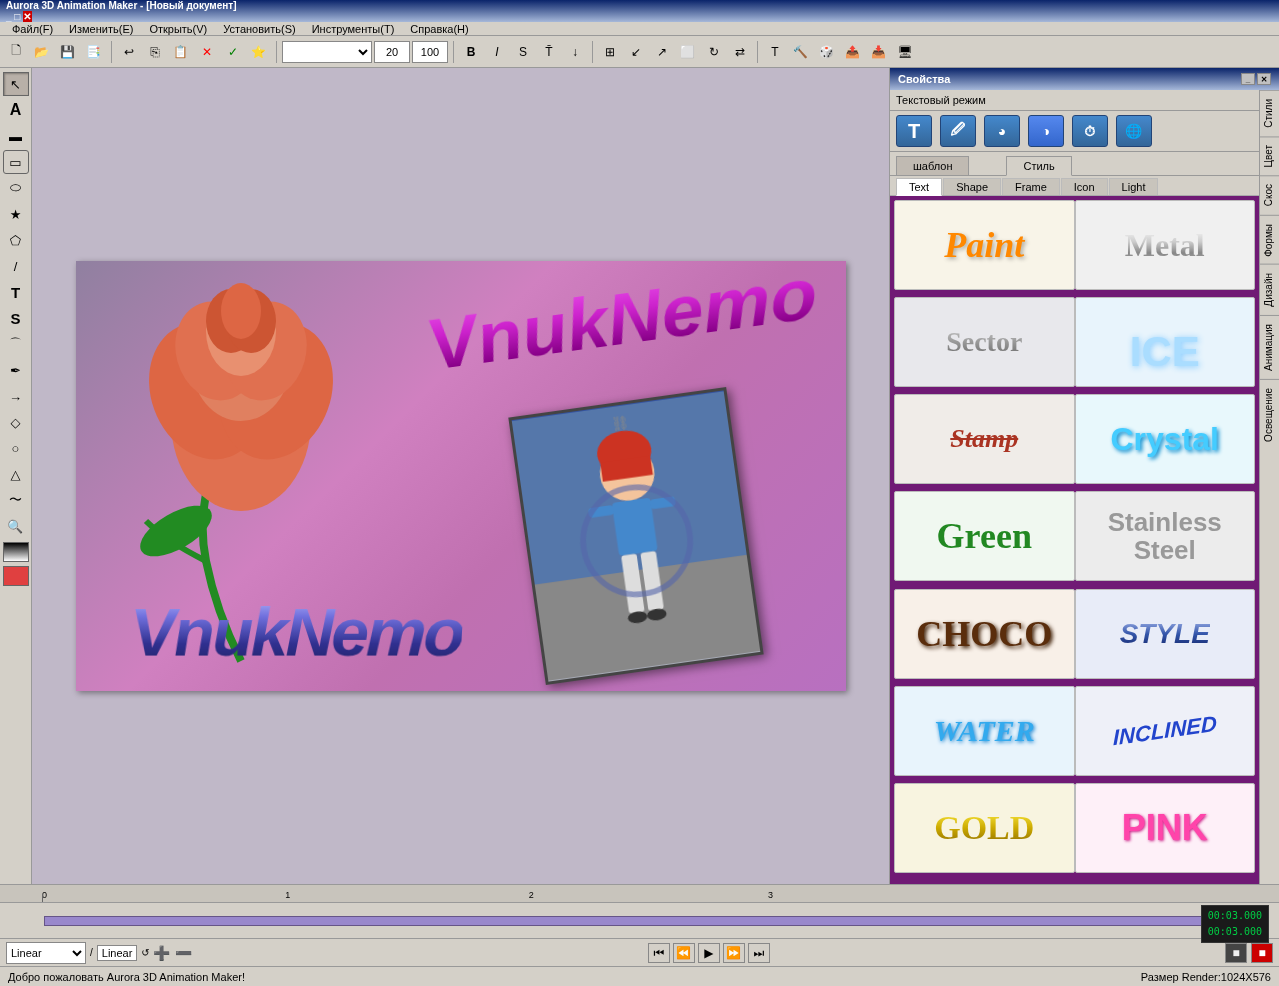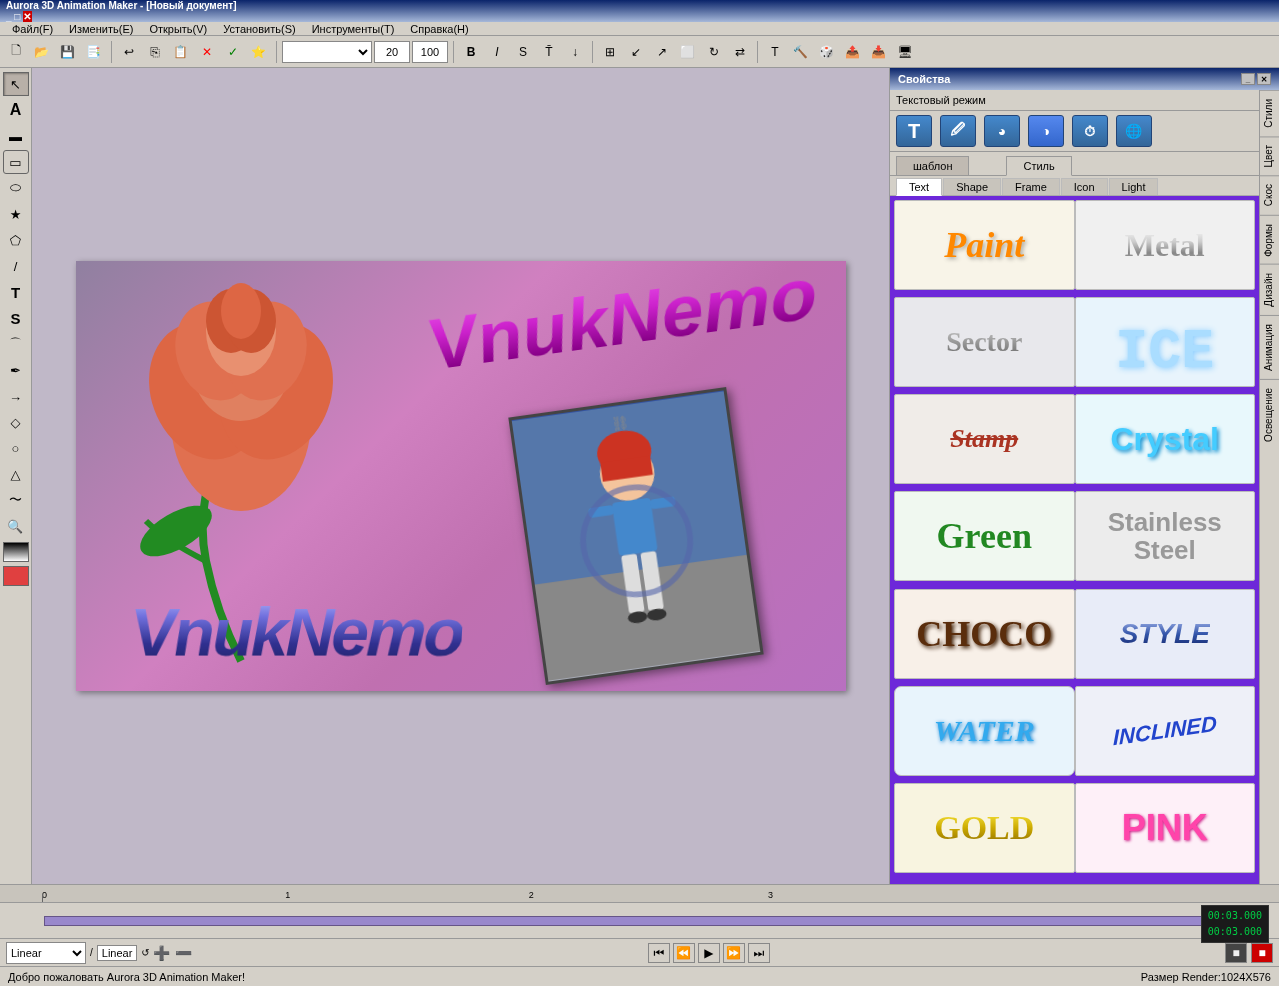--- a/index.html
+++ b/index.html
@@ -98,21 +98,21 @@
       display: flex; border-bottom: 1px solid #aaa; background: #d4d0c8; padding: 2px 6px 0;
     }
     .style-tab {
       padding: 2px 12px; border: 1px solid #bbb; border-bottom: none; cursor: pointer;
       background: #c8c4bc; font-size: 11px; margin-right: 1px;
     }
     .style-tab.active { background: white; border-bottom: 1px solid white; margin-bottom: -1px; }
 
     
     #style-grid {
-      flex: 1; overflow-y: auto; padding: 4px; background: #6d28d9;
+      flex: 1; overflow-y: auto; padding: 4px; background: #701a75;
       display: grid; grid-template-columns: 1fr 1fr; gap: 0;
     }
     .style-item {
       height: 90px; background: #f0f0f0; border: 1px solid #bbb; cursor: pointer;
       display: flex; align-items: center; justify-content: center; overflow: hidden;
       border-radius: 2px;
     }
 
     
     #timeline-area {
@@ -138,21 +138,21 @@
     .play-btn { width: 22px; height: 20px; background: #d4d0c8; border: 1px solid #888; display: flex; align-items: center; justify-content: center; cursor: pointer; font-size: 12px; }
 
     
     #status-bar {
       height: 20px; background: #d4d0c8; border-top: 1px solid #999; display: flex; align-items: center;
       padding: 0 8px; justify-content: space-between; font-size: 11px;
     }
 
     
     .paint-text { font-size: 36px; font-weight: 900; font-style: italic; color: #ff8800; font-family: Arial Black; text-shadow: 2px 2px 4px rgba(0,0,0,0.3); }
-    .ice-text { font-size: 55px; font-weight: 900; color: #aaddff; font-family: Liberation Mono, monospace; text-shadow: 1px 1px 6px #88ccff; margin-top: 20px; }
+    .ice-text { font-size: 42px; font-weight: 900; color: #aaddff; font-family: Liberation Sans, sans-serif; text-shadow: 1px 1px 6px #88ccff; margin-top: 20px; }
     .crystal-text { font-size: 32px; font-weight: 900; color: #44ccff; font-family: Arial; text-shadow: 2px 2px 4px #0088cc; }
     .green-text { font-size: 36px; font-weight: 900; color: #228822; font-family: Arial Black; }
     .steel-text { font-size: 26px; font-weight: 900; color: #999; font-family: Arial; line-height: 1.1; text-align: center; }
     .choco-text { font-size: 36px; font-weight: 900; color: #5a2d0c; font-family: Arial Black; text-shadow: 2px 2px 4px #3a1a00; }
 
     #props-content { display: flex; flex: 1; overflow: hidden; }
     #props-main { flex: 1; display: flex; flex-direction: column; overflow: hidden; }
     #props-side { width: 20px; background: #d4d0c8; border-left: 1px solid #999; display: flex; flex-direction: column; }
     .props-side-tab { writing-mode: vertical-rl; transform: rotate(180deg); font-size: 10px; padding: 8px 3px; cursor: pointer; border-bottom: 1px solid #999; text-align: center; }
   </style>
@@ -383,21 +383,21 @@
           </div>
 
           <div class="style-item" style="background:#f8f0e8;">
             <span class="choco-text">CHOCO</span>
           </div>
 
           <div class="style-item" style="background:#e8ecf8;">
             <span style="font-size:28px;font-weight:900;font-style:italic;font-family:'Arial Black',sans-serif;background:linear-gradient(180deg,#aabbee 0%,#3355aa 50%,#112266 100%);-webkit-background-clip:text;background-clip:text;color:transparent;">STYLE</span>
           </div>
 
-          <div class="style-item" style="background:#e8f4fc;border-radius:7px;">
+          <div class="style-item" style="background:#e8f4fc;">
             <span style="font-size:30px;font-weight:900;font-style:italic;font-family:serif;color:#33aaee;text-shadow:1px 1px 4px #0077cc;">WATER</span>
           </div>
 
           <div class="style-item" style="background:#eef0f8;">
             <span style="font-size:22px;font-weight:900;font-style:italic;font-family:'Arial Black',sans-serif;color:#2244cc;transform:skewY(-8deg);display:block;">INCLINED</span>
           </div>
 
           <div class="style-item" style="background:#f8f4e0;">
             <span style="font-size:34px;font-weight:900;font-family:serif;background:linear-gradient(180deg,#ffee44 0%,#ccaa00 50%,#886600 100%);-webkit-background-clip:text;background-clip:text;color:transparent;">GOLD</span>
           </div>

